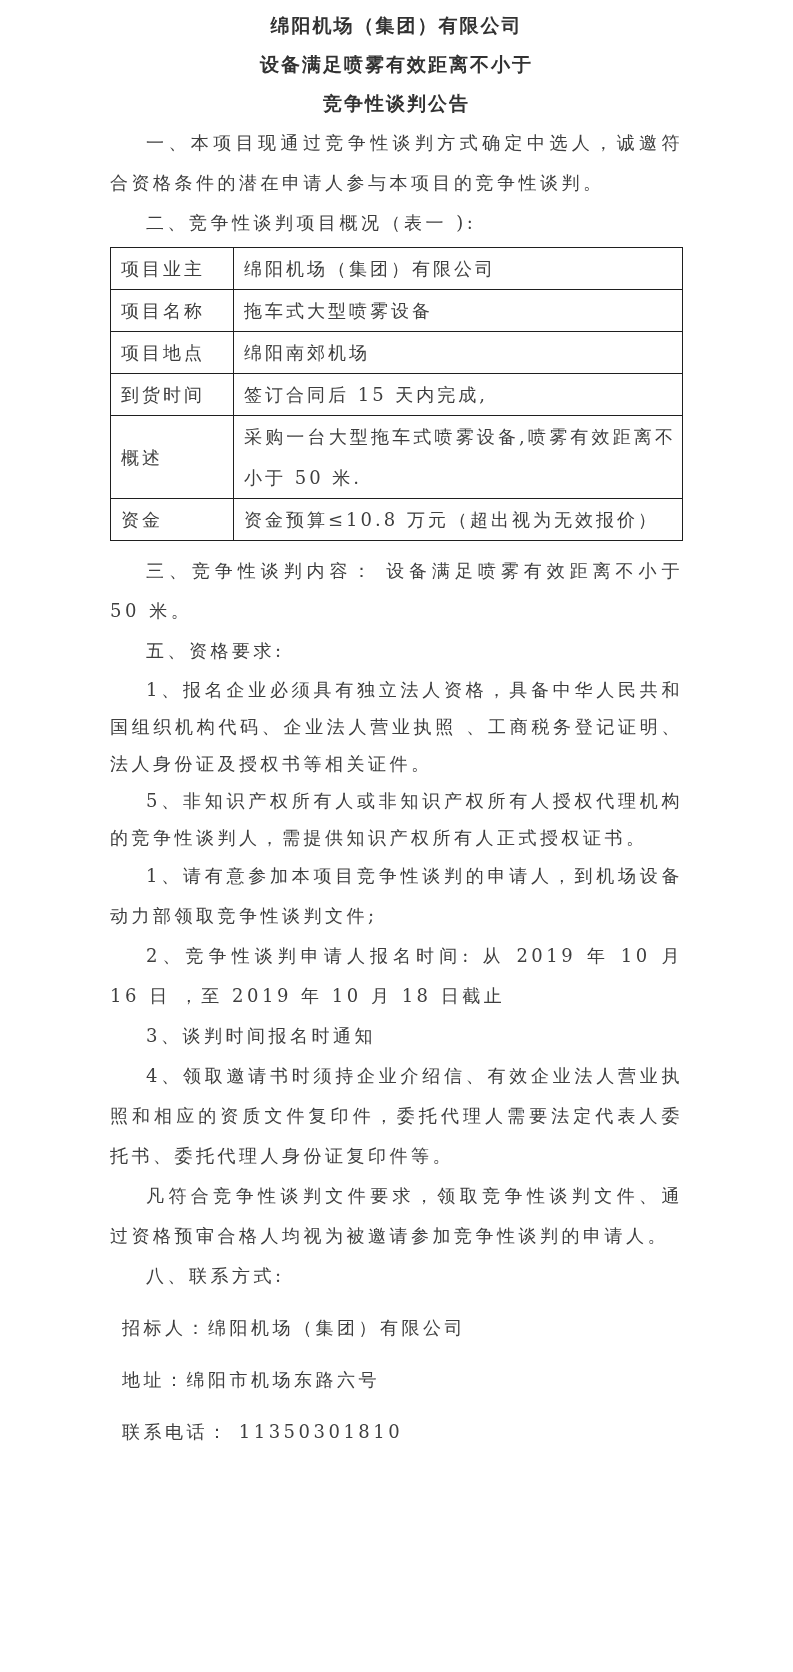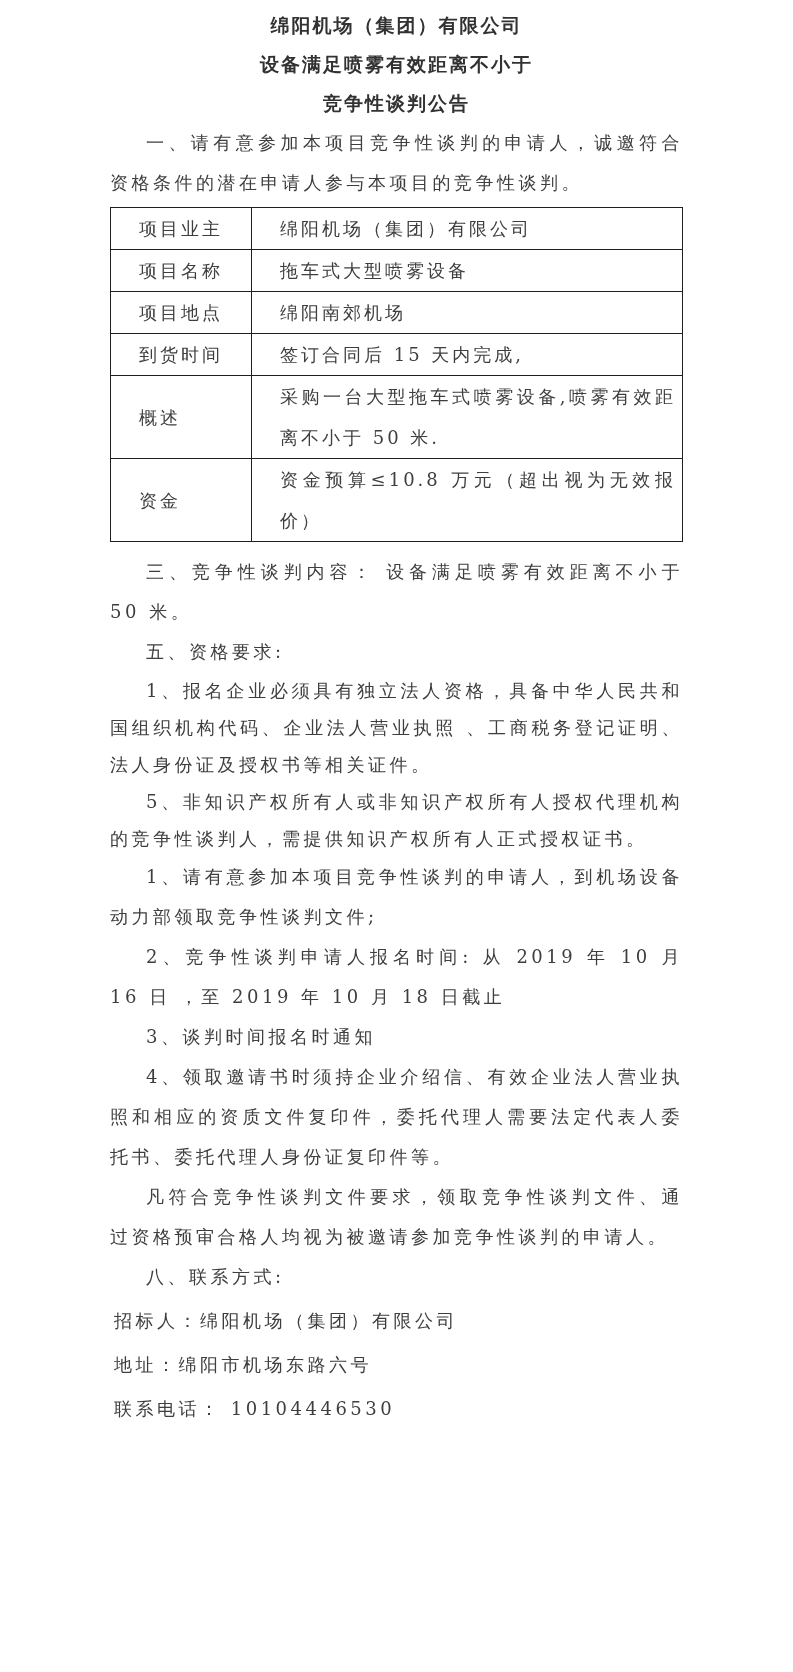--- a/index.html
+++ b/index.html
@@ -43,49 +43,50 @@
     width: 100%;
     border-collapse: collapse;
     margin: 4px 0 10px 0;
     table-layout: fixed;
   }
   table.info-table td {
     border: 1.5px solid #1f1f1f;
     font-size: 18px;
     letter-spacing: 3px;
     line-height: 41px;
-    padding: 0 6px 0 28px;
+    padding: 0 6px 0 10px;
     vertical-align: middle;
     color: #3e3e3e;
   }
   td.cell-label {
     width: 106px;
   }
   td.cell-value {
     padding-left: 14px;
     text-align: justify;
   }
   .contact-line {
     font-size: 18px;
     line-height: 40px;
     letter-spacing: 3.5px;
-    margin: 4px;
+    margin: 12px;
   }
 </style>
 </head>
 <body>
 
 <div class="page">
 
   <h1 class="title-line">绵阳机场（集团）有限公司</h1>
   <h1 class="title-line">设备满足喷雾有效距离不小于</h1>
   <h1 class="title-line">竞争性谈判公告</h1>
 
-  <p class="para indent">一、请有意参加本项目竞争性谈判的申请人，诚邀符合资格条件的潜在申请人参与本项目的竞争性谈判。</p>
+  <p class="para indent">一、本项目现通过竞争性谈判方式确定中选人，诚邀符合资格条件的潜在申请人参与本项目的竞争性谈判。</p>
 
+  <p class="para indent">二、竞争性谈判项目概况（表一 ):</p>
 
   <table class="info-table">
     <tbody>
       <tr>
         <td class="cell-label">项目业主</td>
         <td class="cell-value">绵阳机场（集团）有限公司</td>
       </tr>
       <tr>
         <td class="cell-label">项目名称</td>
         <td class="cell-value">拖车式大型喷雾设备</td>
@@ -127,15 +128,15 @@
 
   <p class="para indent">4、领取邀请书时须持企业介绍信、有效企业法人营业执照和相应的资质文件复印件，委托代理人需要法定代表人委托书、委托代理人身份证复印件等。</p>
 
 
   <p class="para indent">凡符合竞争性谈判文件要求，领取竞争性谈判文件、通过资格预审合格人均视为被邀请参加竞争性谈判的申请人。</p>
 
   <p class="para indent">八、联系方式:</p>
 
   <p class="contact-line">招标人：绵阳机场（集团）有限公司</p>
   <p class="contact-line">地址：绵阳市机场东路六号</p>
-  <p class="contact-line">联系电话： 10104446530</p>
+  <p class="contact-line">联系电话： 11350301810</p>
 
 </div>
 
 </body></html>

